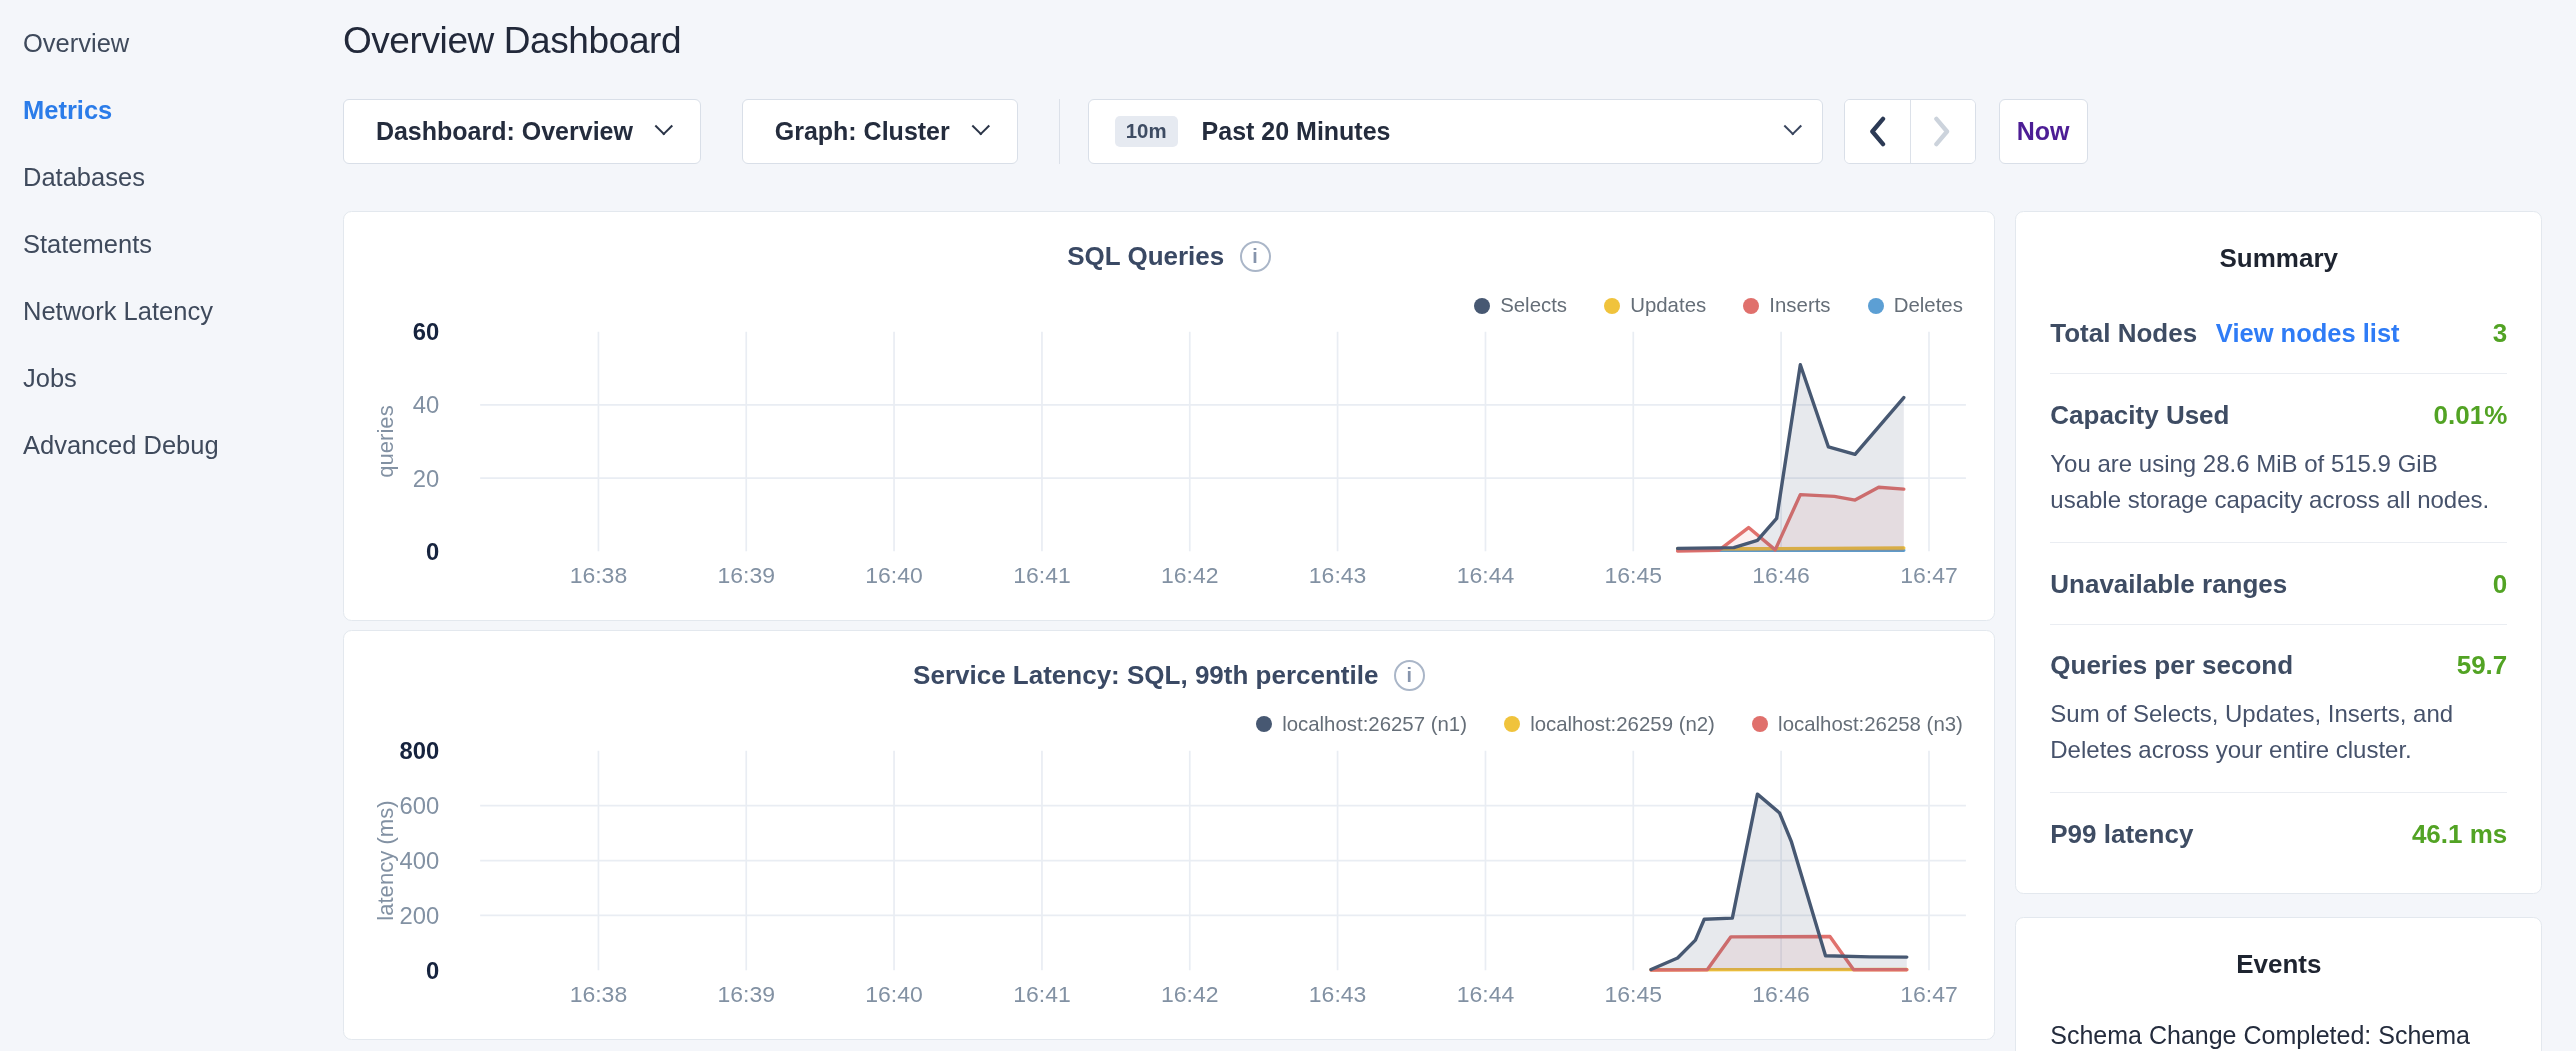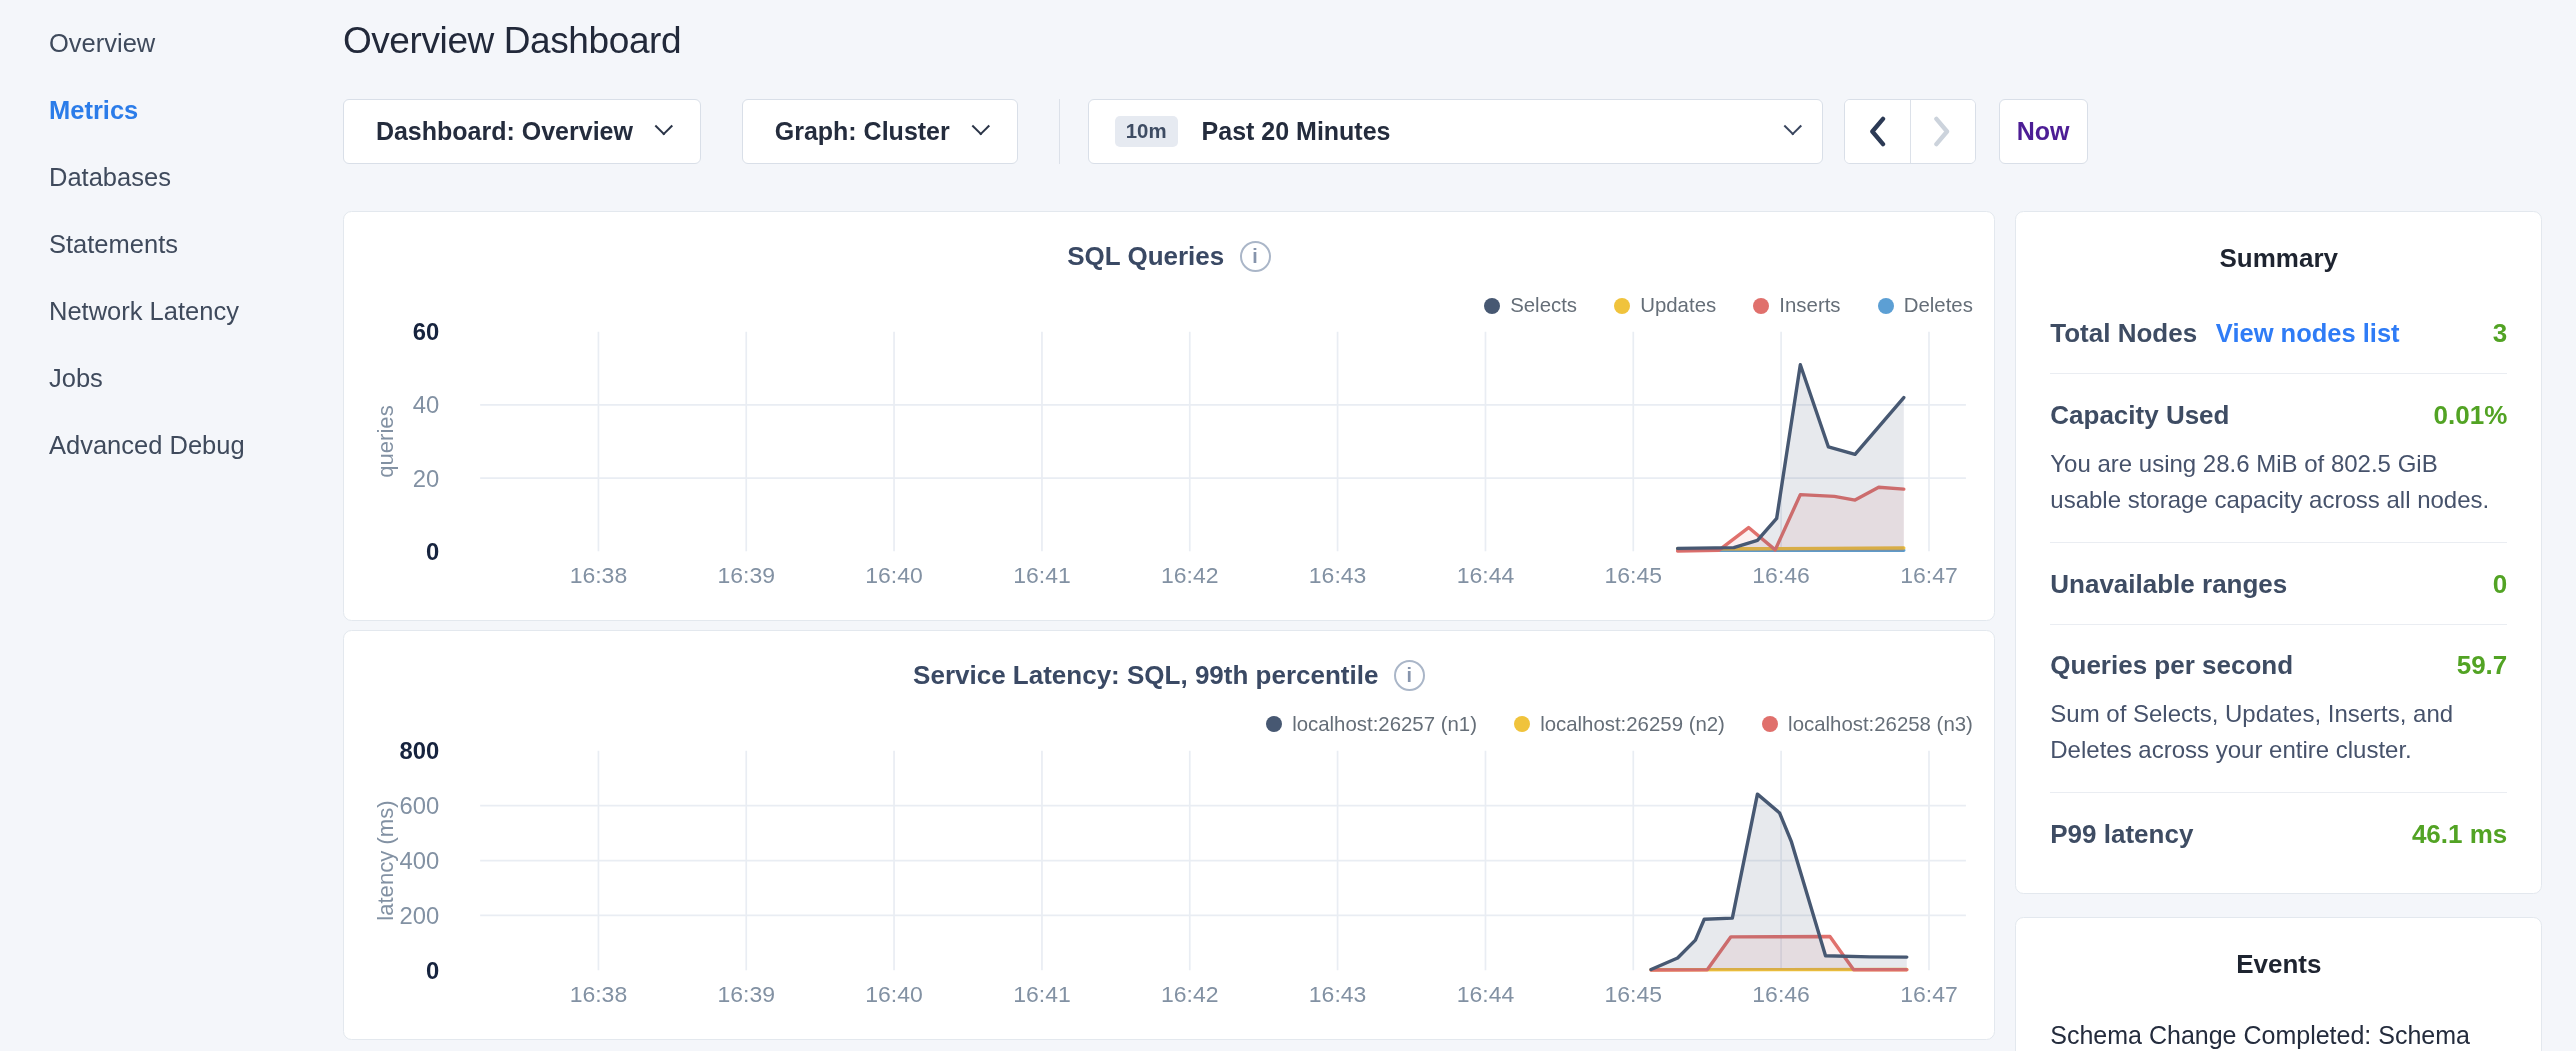--- a/index.html
+++ b/index.html
@@ -5,21 +5,21 @@
   * { margin:0; padding:0; box-sizing:border-box; }
   html,body { width:2576px; height:1051px; overflow:hidden; }
   body {
     font-family:"Liberation Sans", sans-serif;
     background:#f4f6fa;
     color:#3e4c63;
     display:flex;
   }
   
   .sidebar { width:342px; flex:0 0 342px; padding-top:10.2px; }
-  .sidebar ul { list-style:none;margin-left:26px; }
+  .sidebar ul { list-style:none; }
   .sidebar li {
     height:67px; display:flex; align-items:center;
     padding-left:23px; font-size:25.5px; color:#3f4a5c; cursor:pointer;
   }
   .sidebar li.active { color:#2b7ce9; font-weight:700; }
   
   .content { flex:1; padding:20.4px 34px 0 0.9px; }
   h1.page-title { font-size:37px; font-weight:500; color:#22293a; letter-spacing:-0.4px; }
   
   .controls { display:flex; align-items:center; margin-top:37px; height:65px; }
@@ -66,21 +66,21 @@
     position:absolute; top:29px; left:0; right:0;
     display:flex; align-items:center; justify-content:center; gap:15.3px;
   }
   .chart-head h3 { font-size:26px; font-weight:700; color:#3a4964; }
   .info {
     width:31px; height:31px; border:2.6px solid #aab6c8; border-radius:50%;
     color:#8694ac; font-size:19.6px; font-weight:600; font-style:normal;
     display:flex; align-items:center; justify-content:center; cursor:pointer;
   }
   .legend {
-    position:absolute; top:82px; right:21px; display:flex; gap:37px;
+    position:absolute; top:82px; right:31px; display:flex; gap:37px;
   }
   .legend-item { display:flex; align-items:center; gap:10.2px; cursor:pointer; }
   .legend-dot { width:16px; height:16px; border-radius:50%; }
   .legend-label { font-size:20.4px; color:#656e78; }
   .plot { position:absolute; inset:0; }
   .plot svg { display:block; }
   .plot text { font-family:"Liberation Sans", sans-serif; }
   
   .summary { padding:31px 34px 19px; }
   .summary h3, .events h3 { font-size:26px; font-weight:700; color:#1e2430; text-align:center; }
@@ -285,21 +285,21 @@
             <span class="sval">3</span>
           </div>
         </div>
         <hr class="sdiv">
 
         <div class="srow">
           <div class="srow-main">
             <span class="slabel">Capacity Used</span>
             <span class="sval">0.01%</span>
           </div>
-          <p class="sdesc">You are using 28.6 MiB of 802.5 GiB usable storage capacity across all nodes.</p>
+          <p class="sdesc">You are using 28.6 MiB of 515.9 GiB usable storage capacity across all nodes.</p>
         </div>
         <hr class="sdiv">
 
         <div class="srow">
           <div class="srow-main">
             <span class="slabel">Unavailable ranges</span>
             <span class="sval">0</span>
           </div>
         </div>
         <hr class="sdiv">

